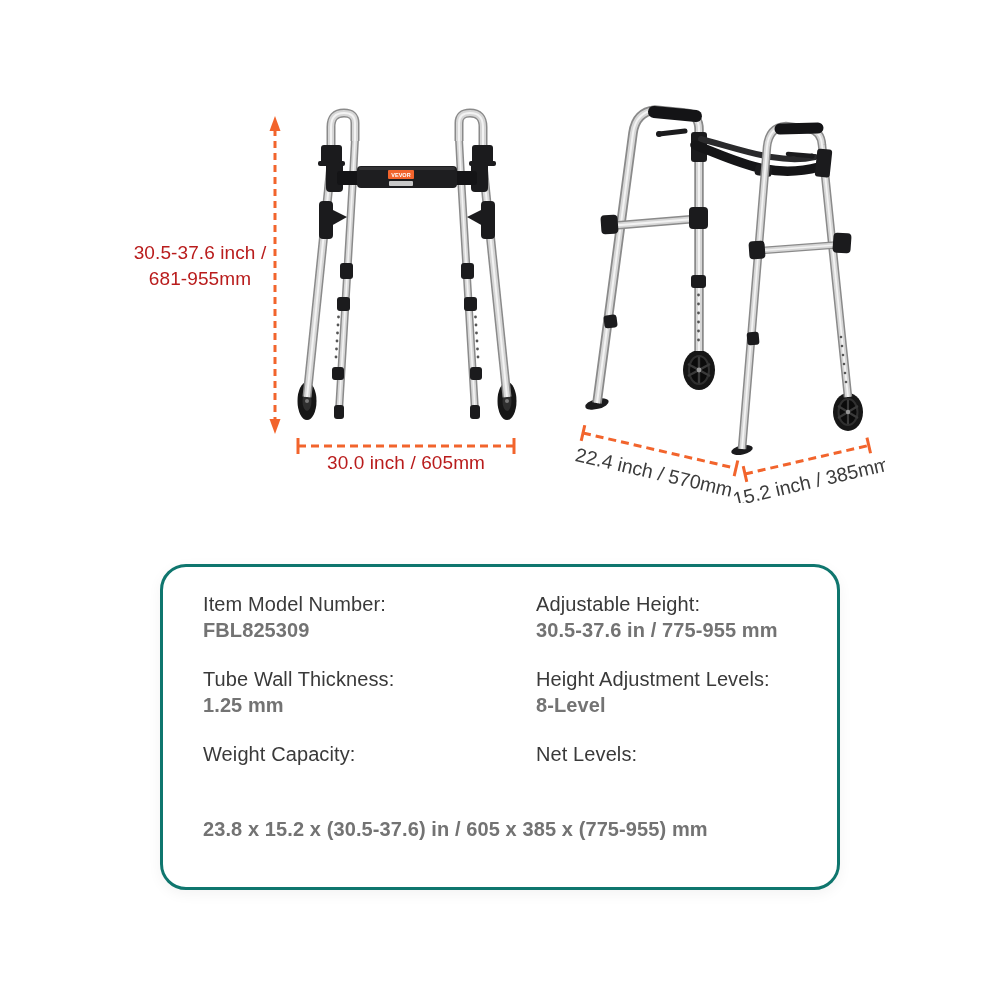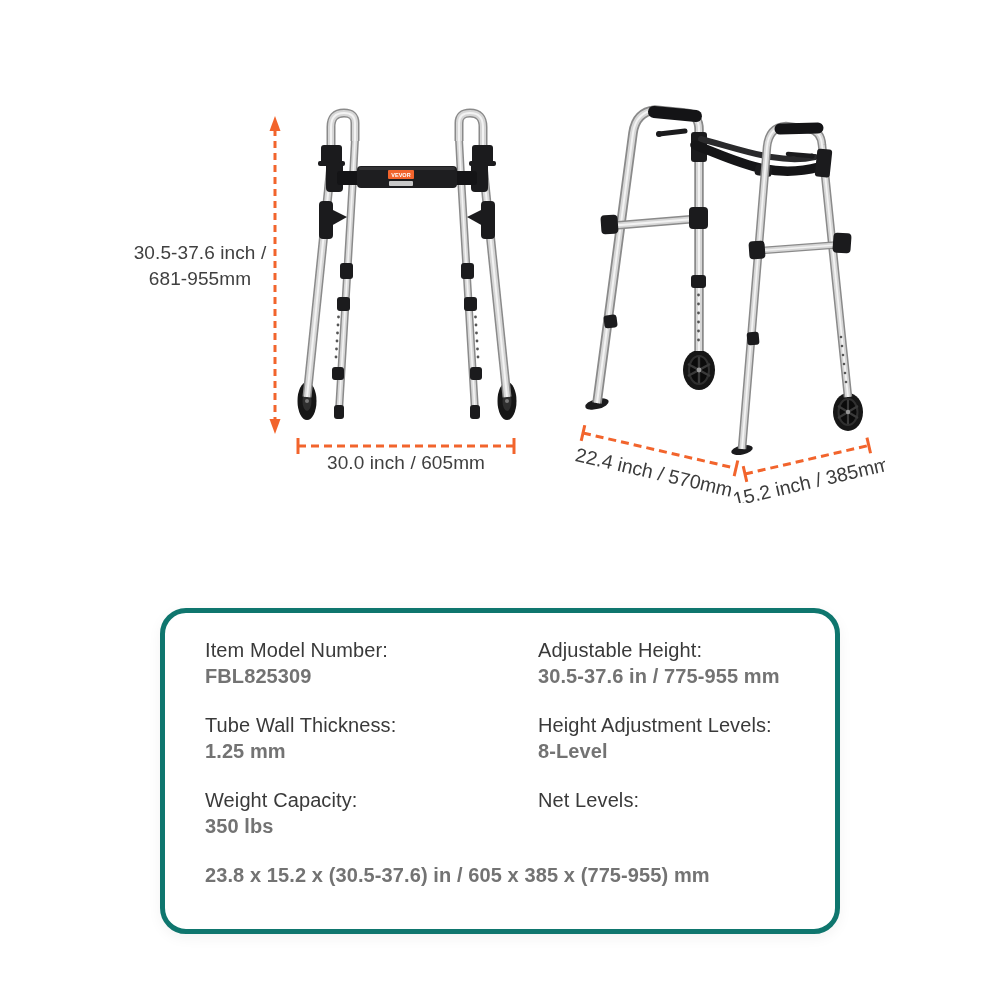--- a/index.html
+++ b/index.html
@@ -4,30 +4,29 @@
 <style>
   html,body{margin:0;padding:0;}
   body{
     width:1000px;height:1000px;position:relative;background:#ffffff;
     font-family:"Liberation Sans", sans-serif;overflow:hidden;
     -webkit-font-smoothing:antialiased;
   }
   .abs{position:absolute;}
   
   .dim-label{
-    color:#404040;font-size:19px;line-height:26px;text-align:center;
+    color:#b91c1c;font-size:19px;line-height:26px;text-align:center;
     letter-spacing:.1px;font-weight:500;
   }
   
   .spec-card{
     left:160px;top:564px;width:680px;height:326px;box-sizing:border-box;
-    background:#ffffff;border:5px solid #0f766e;border-radius:26px;
+    background:#ffffff;border:3px solid #0f766e;border-radius:26px;
     box-shadow:0 4px 14px rgba(0,0,0,.05);
     padding:24px 40px 0 40px;
-    margin-top:44px;
   }
   .spec-grid{
     display:grid;grid-template-columns:333px 1fr;row-gap:23px;
   }
   .spec-cell{min-height:52px;}
   .spec-full{grid-column:1 / -1;}
   .spec-label{
     color:#3a3a3a;font-size:20px;line-height:26px;font-weight:500;letter-spacing:.1px;
   }
   .spec-value{
@@ -265,21 +264,20 @@
       <div class="spec-label">Tube Wall Thickness:</div>
       <div class="spec-value">1.25 mm</div>
     </div>
     <div class="spec-cell">
       <div class="spec-label">Height Adjustment Levels:</div>
       <div class="spec-value">8-Level</div>
     </div>
 
     <div class="spec-cell">
       <div class="spec-label">Weight Capacity:</div>
-      <div class="spec-value">350 lbs</div>
     </div>
     <div class="spec-cell">
       <div class="spec-label">Net Levels:</div>
     </div>
 
     <div class="spec-cell spec-full">
       <div class="spec-value">23.8 x 15.2 x (30.5-37.6) in / 605 x 385 x (775-955) mm</div>
     </div>
 
   </div>

